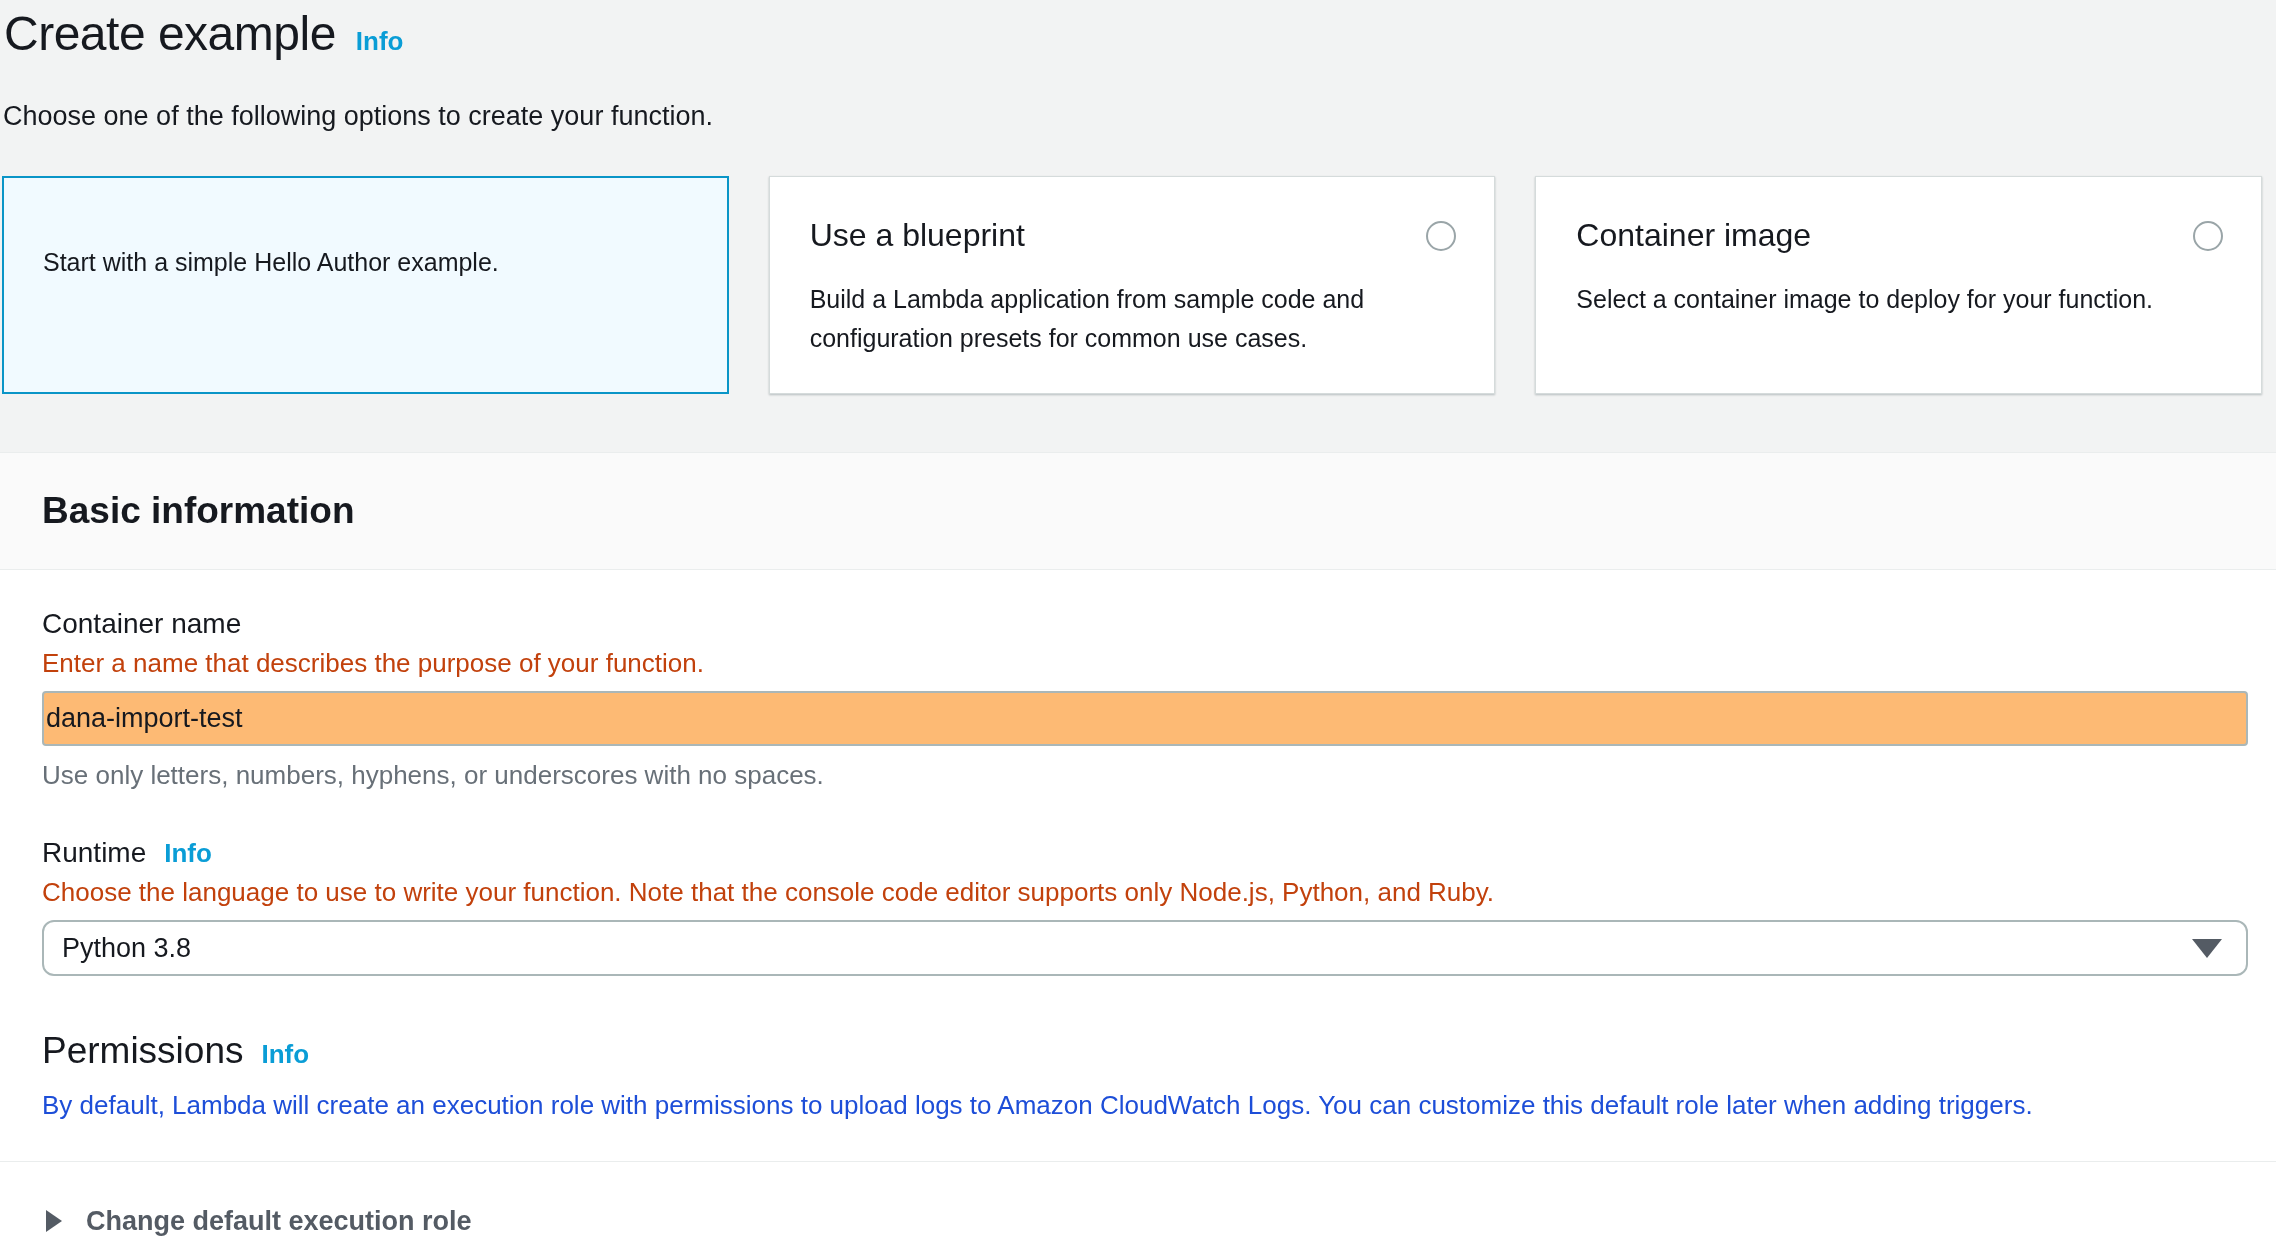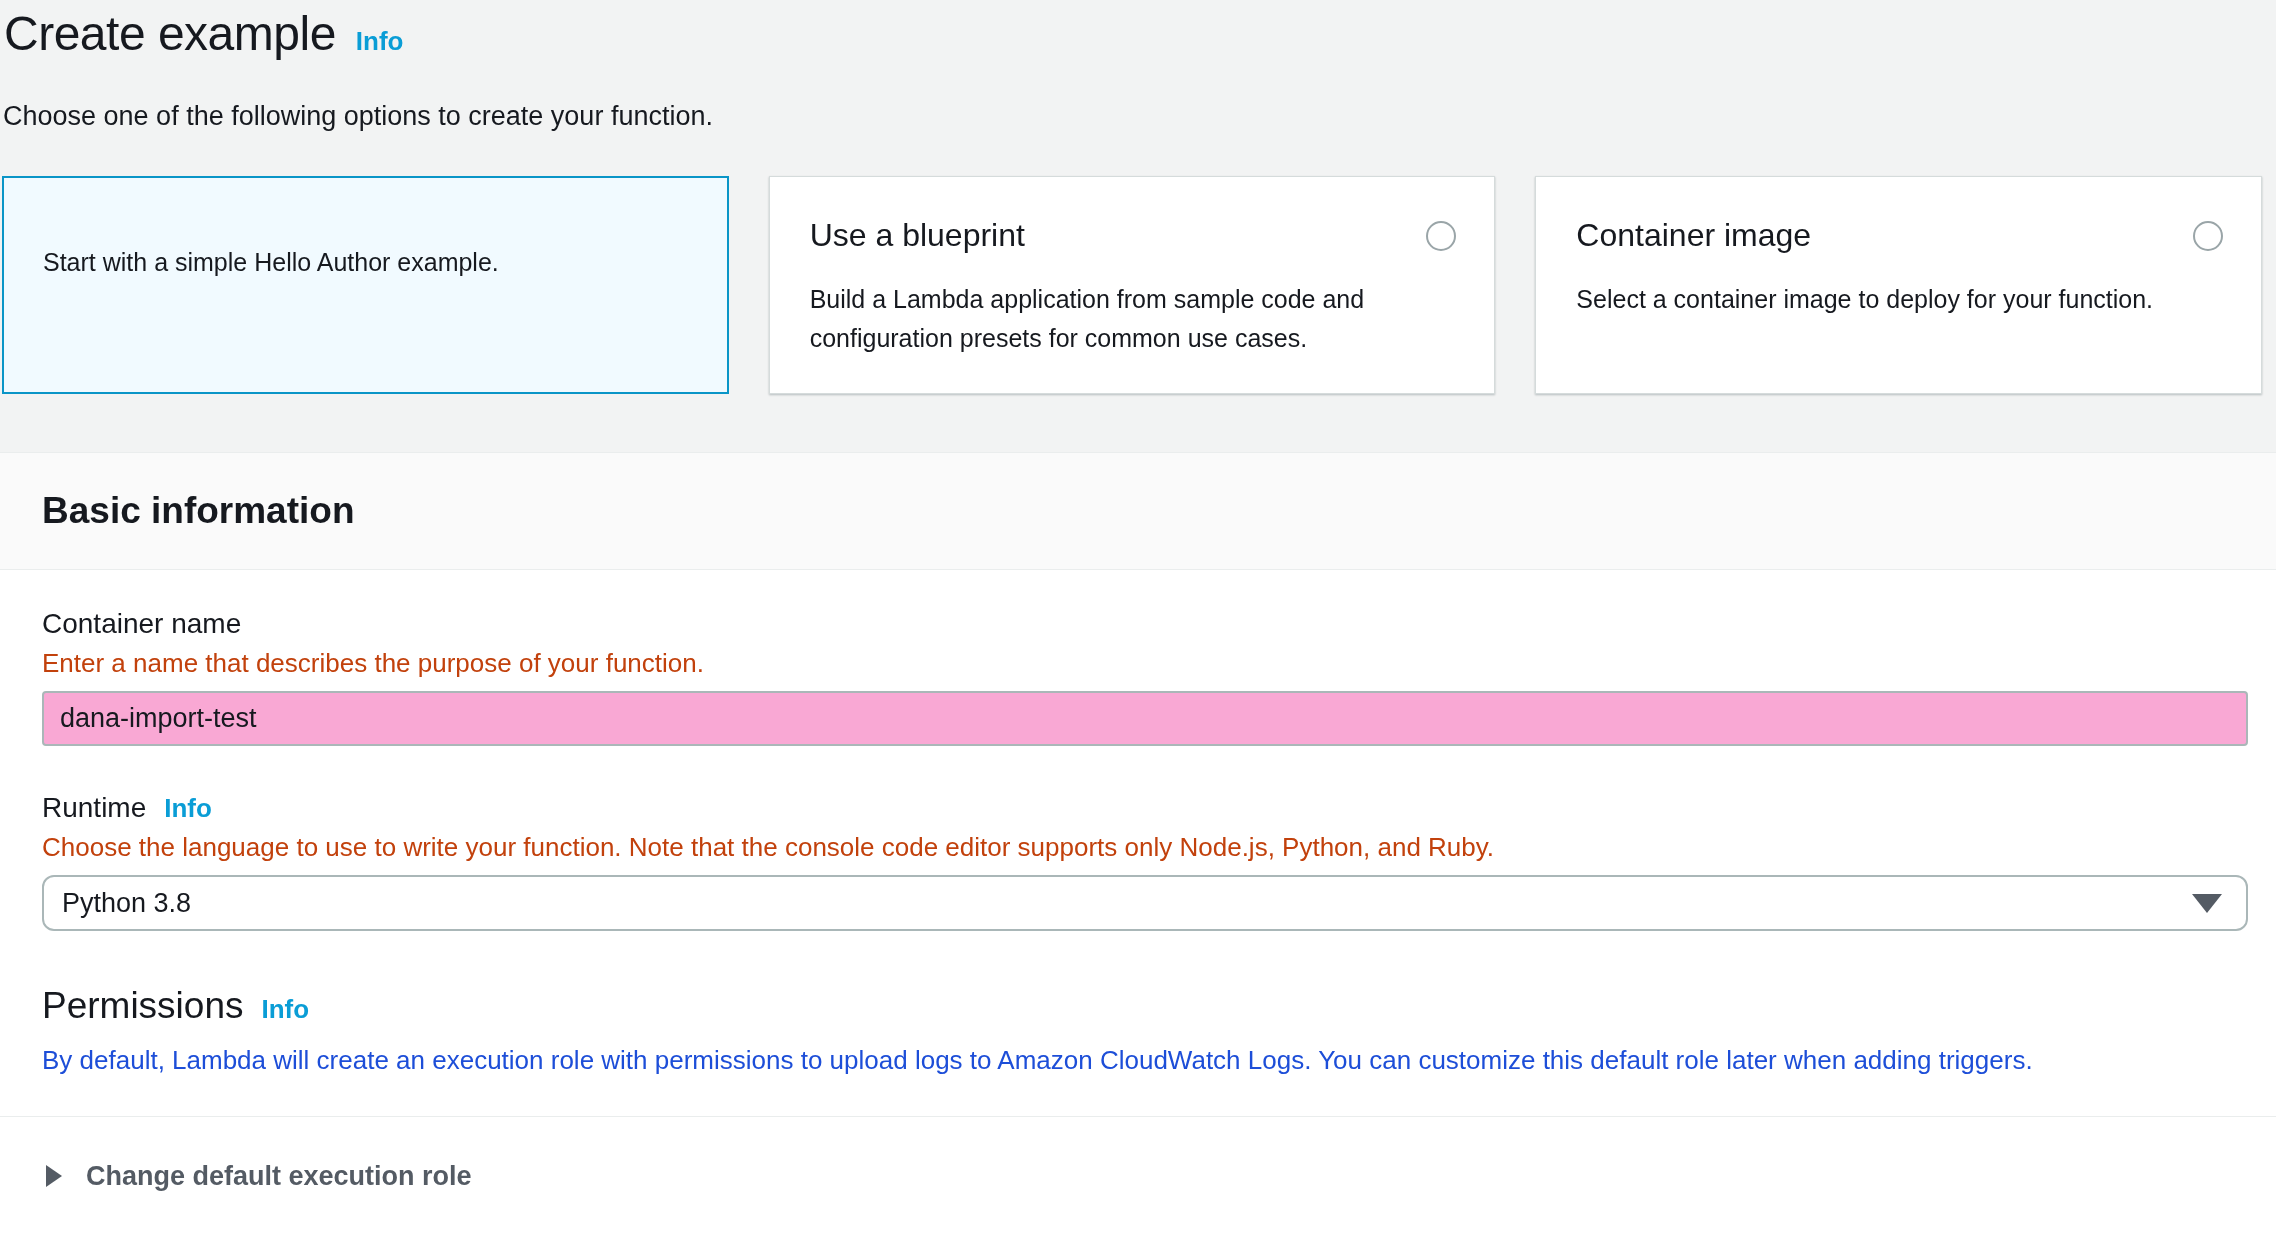--- a/index.html
+++ b/index.html
@@ -71,22 +71,22 @@
   
   .form-body { background: #ffffff; padding-top: 38px; }
   .field-block { padding: 0 28px 0 42px; }
   .field-label { font-size: 28px; }
   .label-row { display: flex; align-items: baseline; gap: 18px; }
   .field-desc { font-size: 26px; color: #c2410c; margin-top: 8px; }
   .text-input {
     display: block; width: 2206px; height: 55px; margin-top: 12px;
     border: 2px solid #aab7b8; border-radius: 4px;
     font-family: "Liberation Sans", "DejaVu Sans", sans-serif;
-    font-size: 27px; color: #16191f; padding: 0 16px;
-    background: #f9a8d4; outline: none;
+    font-size: 27px; color: #16191f; padding: 0 2px;
+    background: #fdba74; outline: none;
   }
   .field-constraint { font-size: 26px; color: #687078; margin-top: 14px; }
 
   .runtime-block { margin-top: 46px; }
   .select-box {
     width: 2206px; height: 56px; margin-top: 12px;
     border: 2px solid #aab7b8; border-radius: 12px; background: #ffffff;
     display: flex; align-items: center; justify-content: space-between;
     padding: 0 24px 0 18px; cursor: pointer;
   }
@@ -152,20 +152,21 @@
 <div class="panel-header">
   <h2>Basic information</h2>
 </div>
 
 <div class="form-body">
 
   <div class="field-block">
     <div class="field-label">Container name</div>
     <div class="field-desc">Enter a name that describes the purpose of your function.</div>
     <input class="text-input" type="text" value="dana-import-test" style="">
+    <div class="field-constraint">Use only letters, numbers, hyphens, or underscores with no spaces.</div>
   </div>
 
   <div class="field-block runtime-block">
     <div class="label-row">
       <span class="field-label">Runtime</span>
       <a class="info-link">Info</a>
     </div>
     <div class="field-desc">Choose the language to use to write your function. Note that the console code editor supports only Node.js, Python, and Ruby.</div>
     <div class="select-box">
       <span class="select-value">Python 3.8</span>

